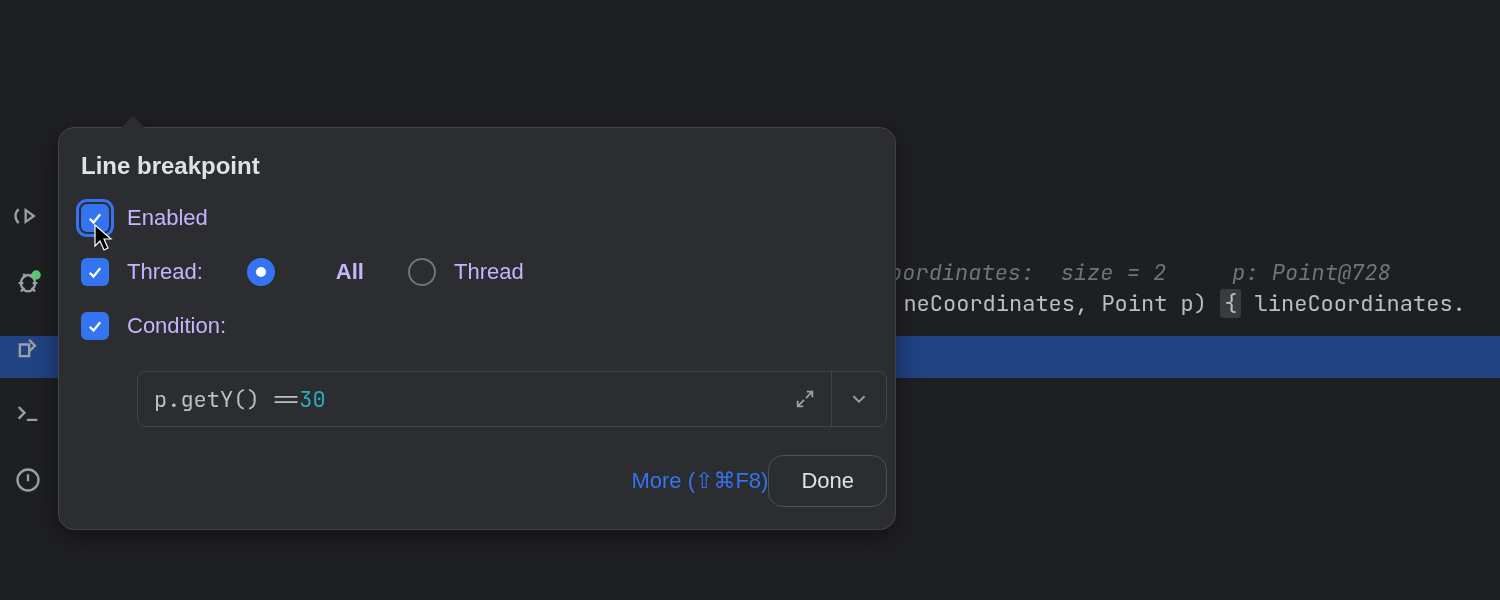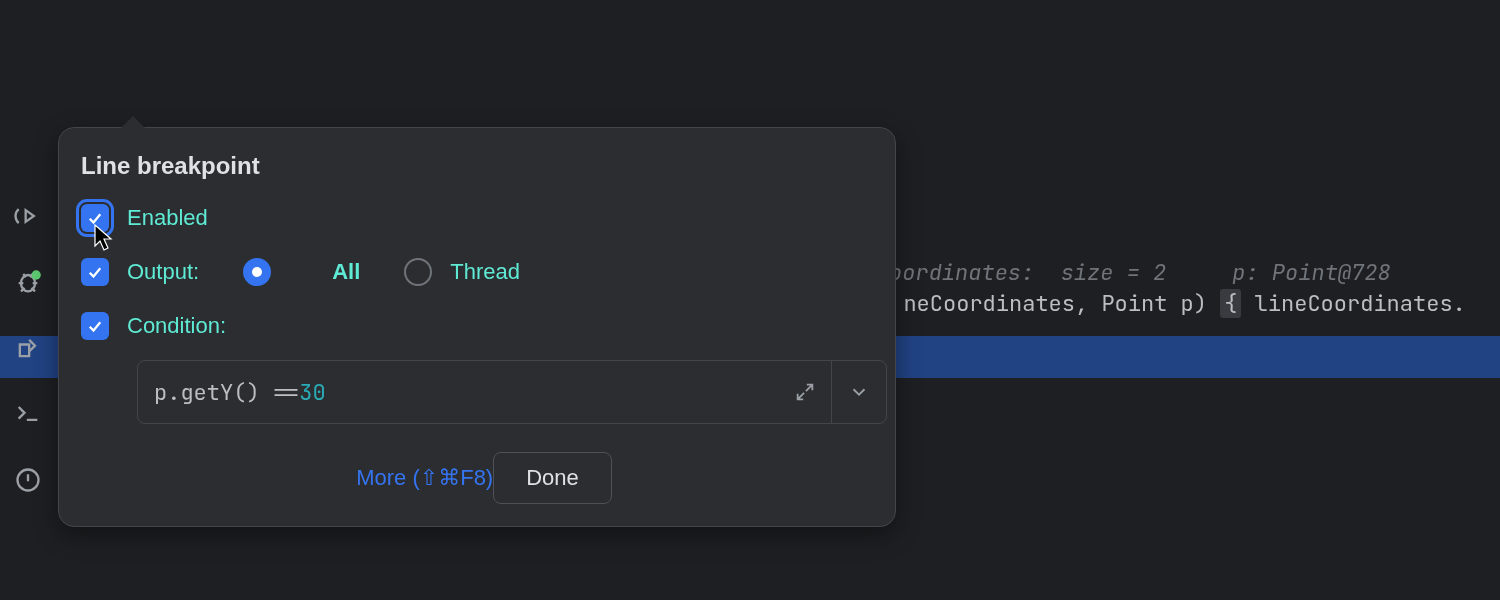--- a/index.html
+++ b/index.html
@@ -112,23 +112,23 @@
     font-weight: 600;
     color: #dfe1e5;
     margin-bottom: 24px;
   }
   .popup-row {
     display: flex;
     align-items: center;
     gap: 18px;
     margin-bottom: 26px;
     font-size: 22px;
-    color: #5eead4;
-  }
-  .popup-row.last { margin-bottom: 20px; }
+    color: #c4b5fd;
+  }
+  .popup-row.last { margin-bottom: 31px; }
   .checkbox {
     width: 28px; height: 28px;
     border-radius: 6px;
     background: #3574f0;
     display: flex;
     align-items: center;
     justify-content: center;
     cursor: pointer;
     flex-shrink: 0;
   }
@@ -158,21 +158,21 @@
     border-radius: 50%;
   }
   .bold { font-weight: 600; margin-left: 43px; }
 
   .condition-input-row {
     display: flex;
     margin-left: 56px;
     margin-bottom: 28px;
     border: 1px solid #43454a;
     border-radius: 8px;
-    height: 64px;
+    height: 56px;
     background: #2b2d30;
   }
   .condition-input {
     flex: 1;
     padding: 0 16px;
     font-family: "JetBrains Mono", Menlo, Consolas, monospace;
     font-size: 22px;
     display: flex;
     align-items: center;
   }
@@ -182,32 +182,32 @@
     align-items: center;
     justify-content: center;
     color: #9aa0a6;
     cursor: pointer;
   }
   .expand-btn { border-right: 1px solid #43454a; }
   .dropdown-btn svg, .expand-btn svg { width: 22px; height: 22px; }
 
   .popup-footer {
     display: flex;
-    justify-content: center;
+    justify-content: flex-end;
     align-items: center;
   }
   .more-link {
     color: #3574f0;
     font-size: 22px;
     cursor: pointer;
   }
   .done-btn {
     padding: 12px 32px;
     border: 1px solid #4e5157;
-    border-radius: 8px;
+    border-radius: 15px;
     background: transparent;
     color: #dfe1e5;
     font-size: 22px;
     cursor: pointer;
   }
   .cursor {
     position: absolute;
     left: 93px; top: 224px;
     width: 22px; height: 28px;
     pointer-events: none;
@@ -288,21 +288,21 @@
     </div>
     <span>Enabled</span>
   </div>
 
   <div class="popup-row">
     <div class="checkbox">
       <svg viewBox="0 0 24 24" fill="none" stroke="#fff" stroke-width="3">
           <polyline points="5,13 10,18 19,7"></polyline>
         </svg>
     </div>
-    <span>Output:</span>
+    <span>Thread:</span>
     <span style="width:8px"></span>
     <div class="radio selected"></div>
     <span class="bold">All</span>
     <span style="width:8px"></span>
     <div class="radio"></div>
     <span>Thread</span>
   </div>
 
   <div class="popup-row last">
     <div class="checkbox">

